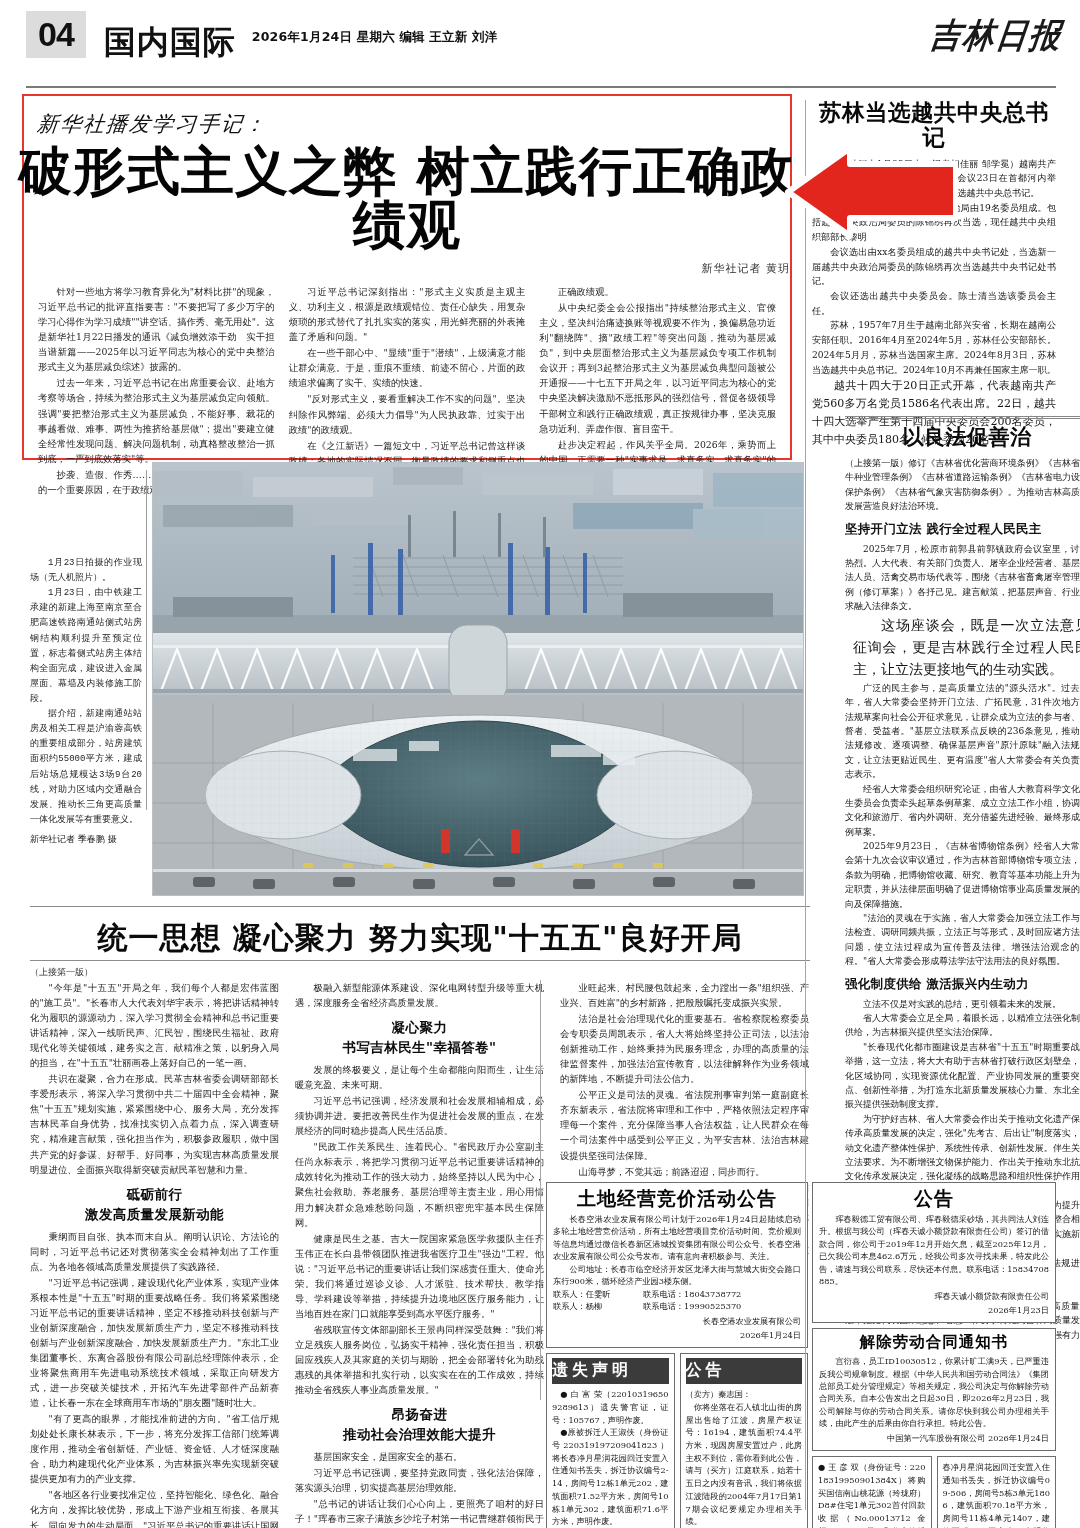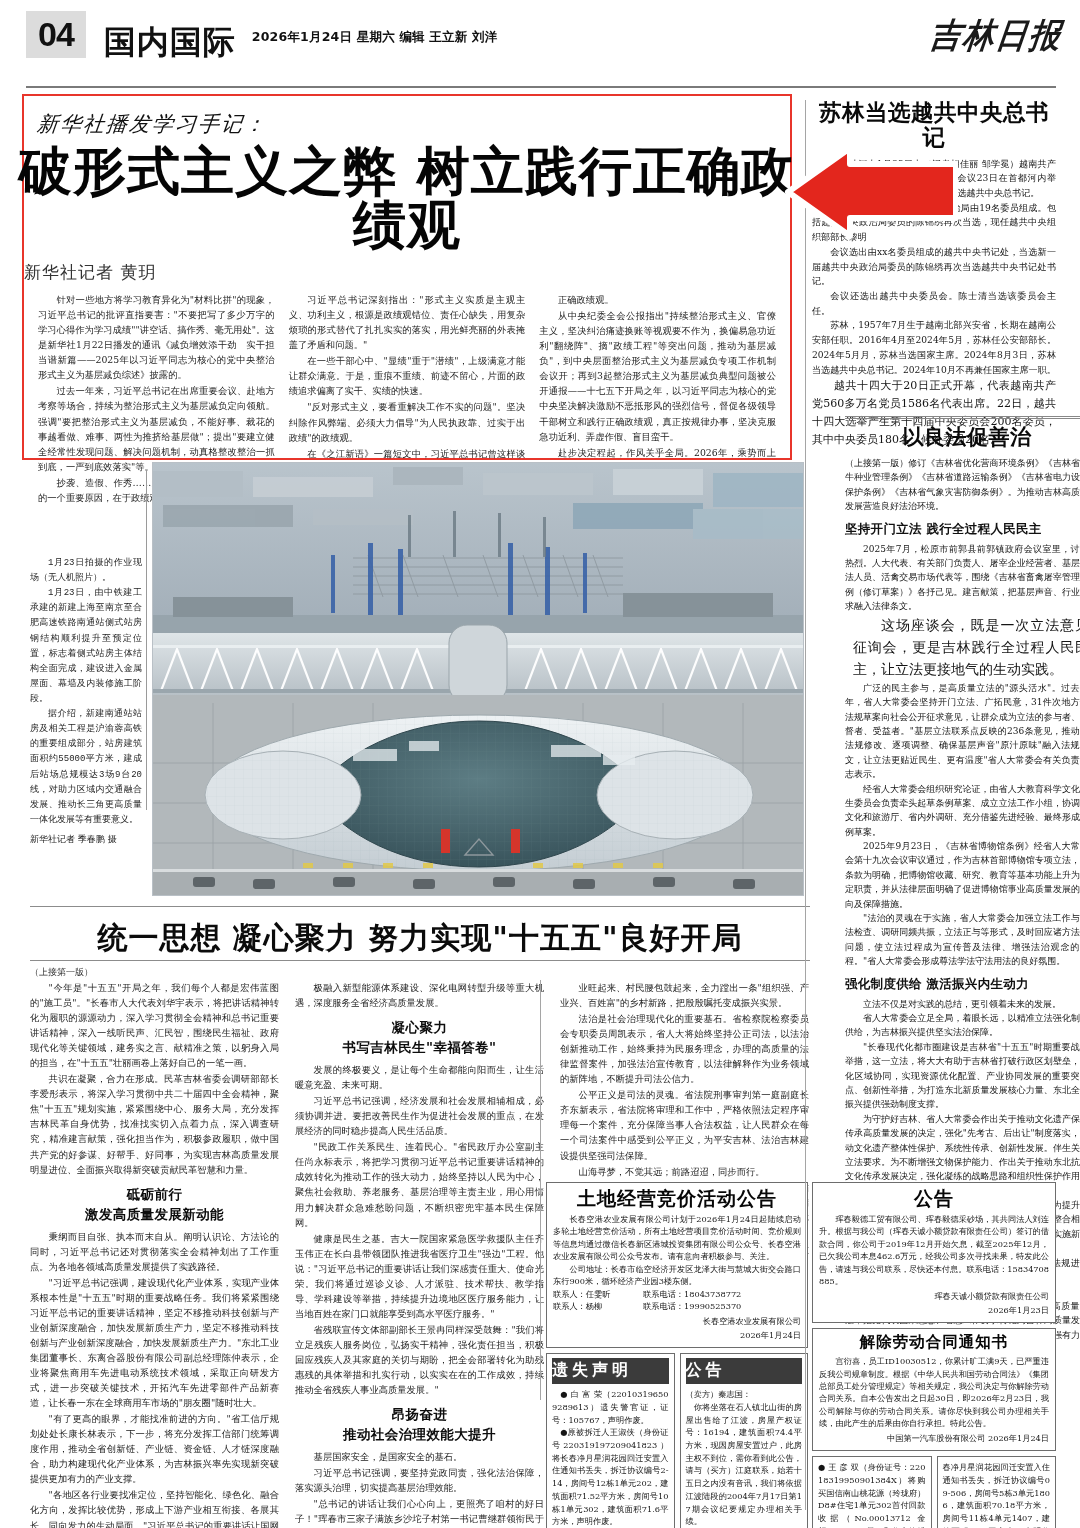--- a/index.html
+++ b/index.html
@@ -54,21 +54,21 @@
     padding: 14px 0 0 14px; letter-spacing: 2px;
     transform: skewX(-6deg); display: inline-block;
   }
   .headline-main {
     text-align: center; font-size: 52px; font-weight: bold; color: #050505;
     letter-spacing: 1px; margin-top: 6px; line-height: 1.04;
     font-family: "DejaVu Sans", "Liberation Sans", sans-serif;
     transform: scaleX(1.02);
   }
   .byline-top {
-    text-align: left; font-size: 17px; color: #333; margin-top: 9px;
+    text-align: right; font-size: 11px; color: #333; margin-top: 9px;
     letter-spacing: 1px;
   }
   .feature-cols {
     display: flex; gap: 14px; padding: 8px 14px 10px 14px;
   }
   .feature-col { flex: 1; }
   .feature-col p, .col p {
     font-family: "DejaVu Serif", "Liberation Serif", serif;
     font-size: 9.3px; line-height: 1.62; text-align: justify;
     text-indent: 2em; color: #1c1c1c; margin-bottom: 1px;

